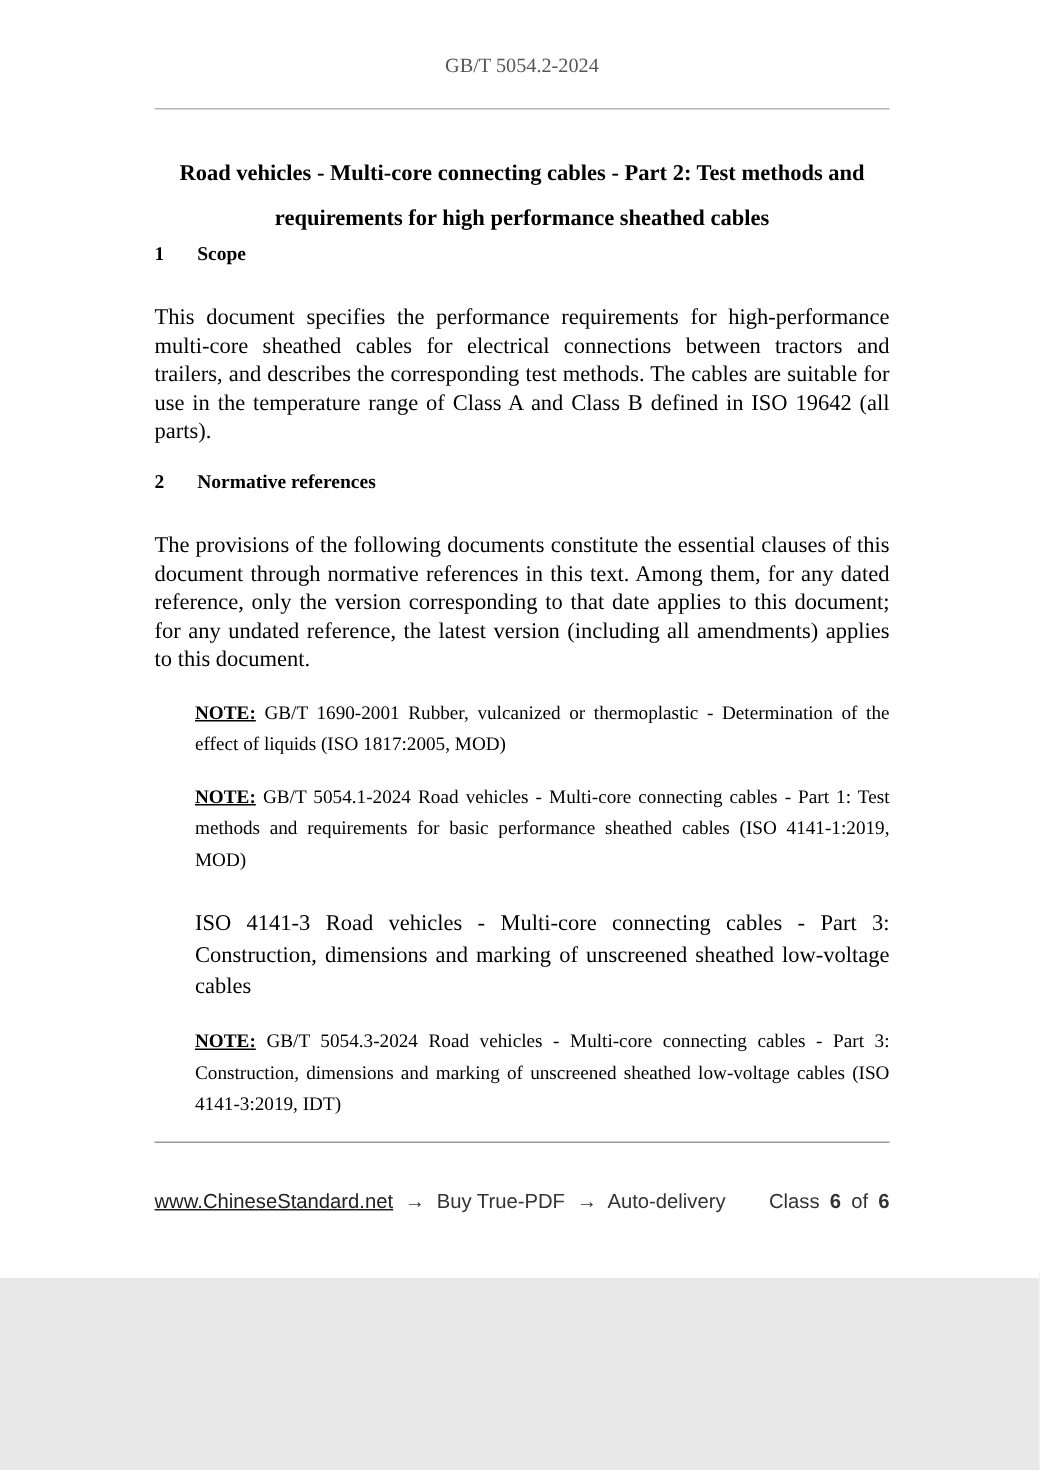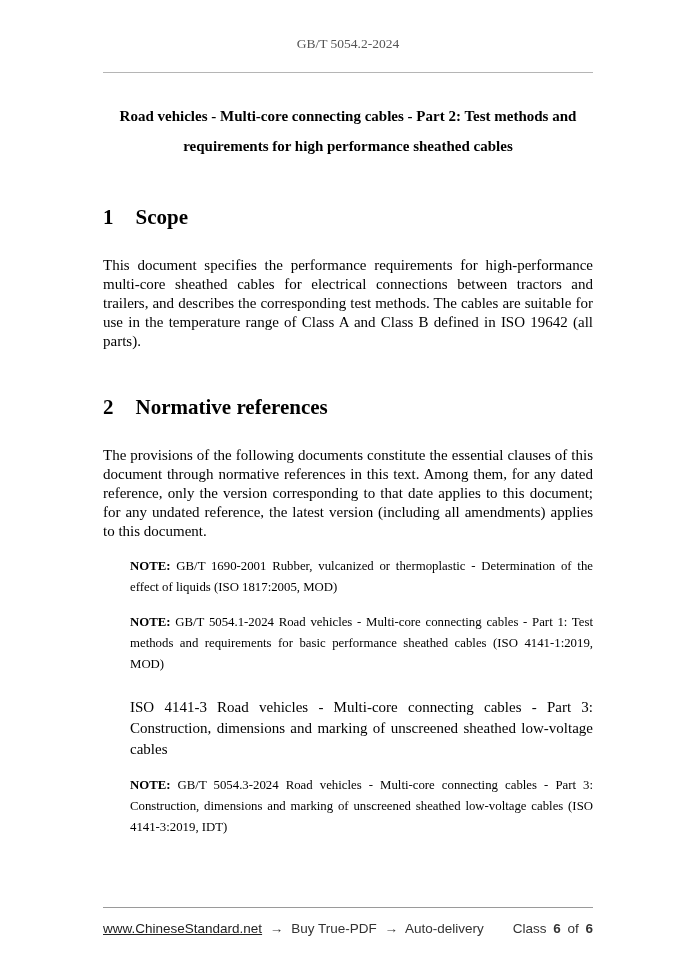--- a/index.html
+++ b/index.html
@@ -3,21 +3,21 @@
 <meta charset="utf-8">
 <style>
   html, body {
     margin: 0;
     padding: 0;
     background: #e8e8e8;
   }
   .page {
     position: relative;
     width: 693px;
-    height: 980px;
+    height: 852px;
     margin: 0 auto;
     background: #ffffff;
     font-family: "Liberation Serif", serif;
     color: #000;
     overflow: hidden;
     box-sizing: border-box;
   }
   .content {
     position: absolute;
     left: 103px;
@@ -33,23 +33,22 @@
     border-bottom: 1px solid #b5b5b5;
   }
   .doc-title {
     margin-top: 28px;
     text-align: center;
     font-weight: bold;
     font-size: 15px;
     line-height: 2.0;
   }
   .section-heading {
-    margin-top: 44px;
     font-weight: bold;
-    font-size: 21px;
+    font-size: 13px;
   }
   .section-heading .sec-num {
     display: inline-block;
     margin-right: 22px;
   }
   .body-para {
     margin-top: 26px;
     font-size: 15px;
     line-height: 19px;
     text-align: justify;
@@ -63,28 +62,29 @@
   }
   .note-para {
     margin-top: 14px;
     margin-left: 27px;
     font-size: 12.8px;
     line-height: 21px;
     text-align: justify;
   }
   .note-label {
     font-weight: bold;
+    text-decoration: underline;
   }
   .footer {
     position: absolute;
     left: 103px;
     right: 100px;
     bottom: 44px;
     border-top: 1px solid #9a9a9a;
-    padding-top: 13px;
+    padding-top: 31px;
     display: flex;
     justify-content: space-between;
     align-items: baseline;
     font-family: "Liberation Sans", sans-serif;
     font-size: 13.5px;
     color: #333;
   }
   .footer-left span { margin-right: 4px; }
   .site-link {
     color: #222;

